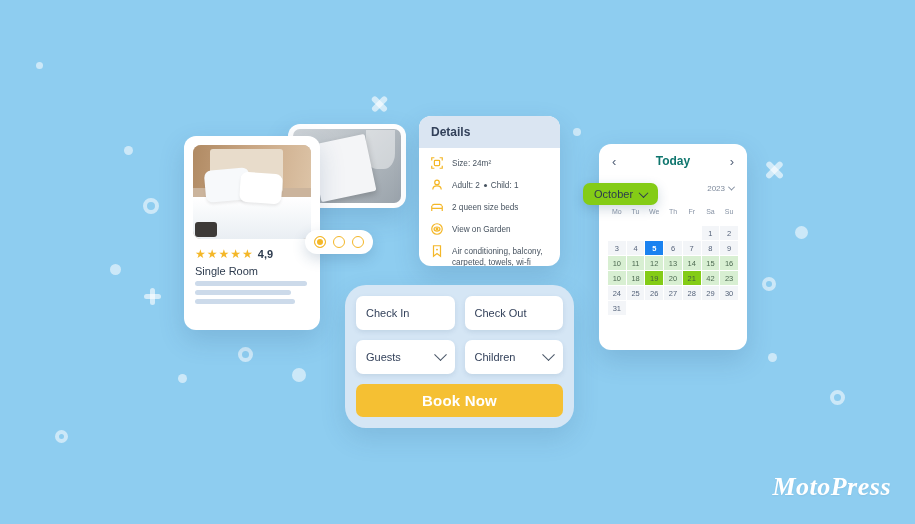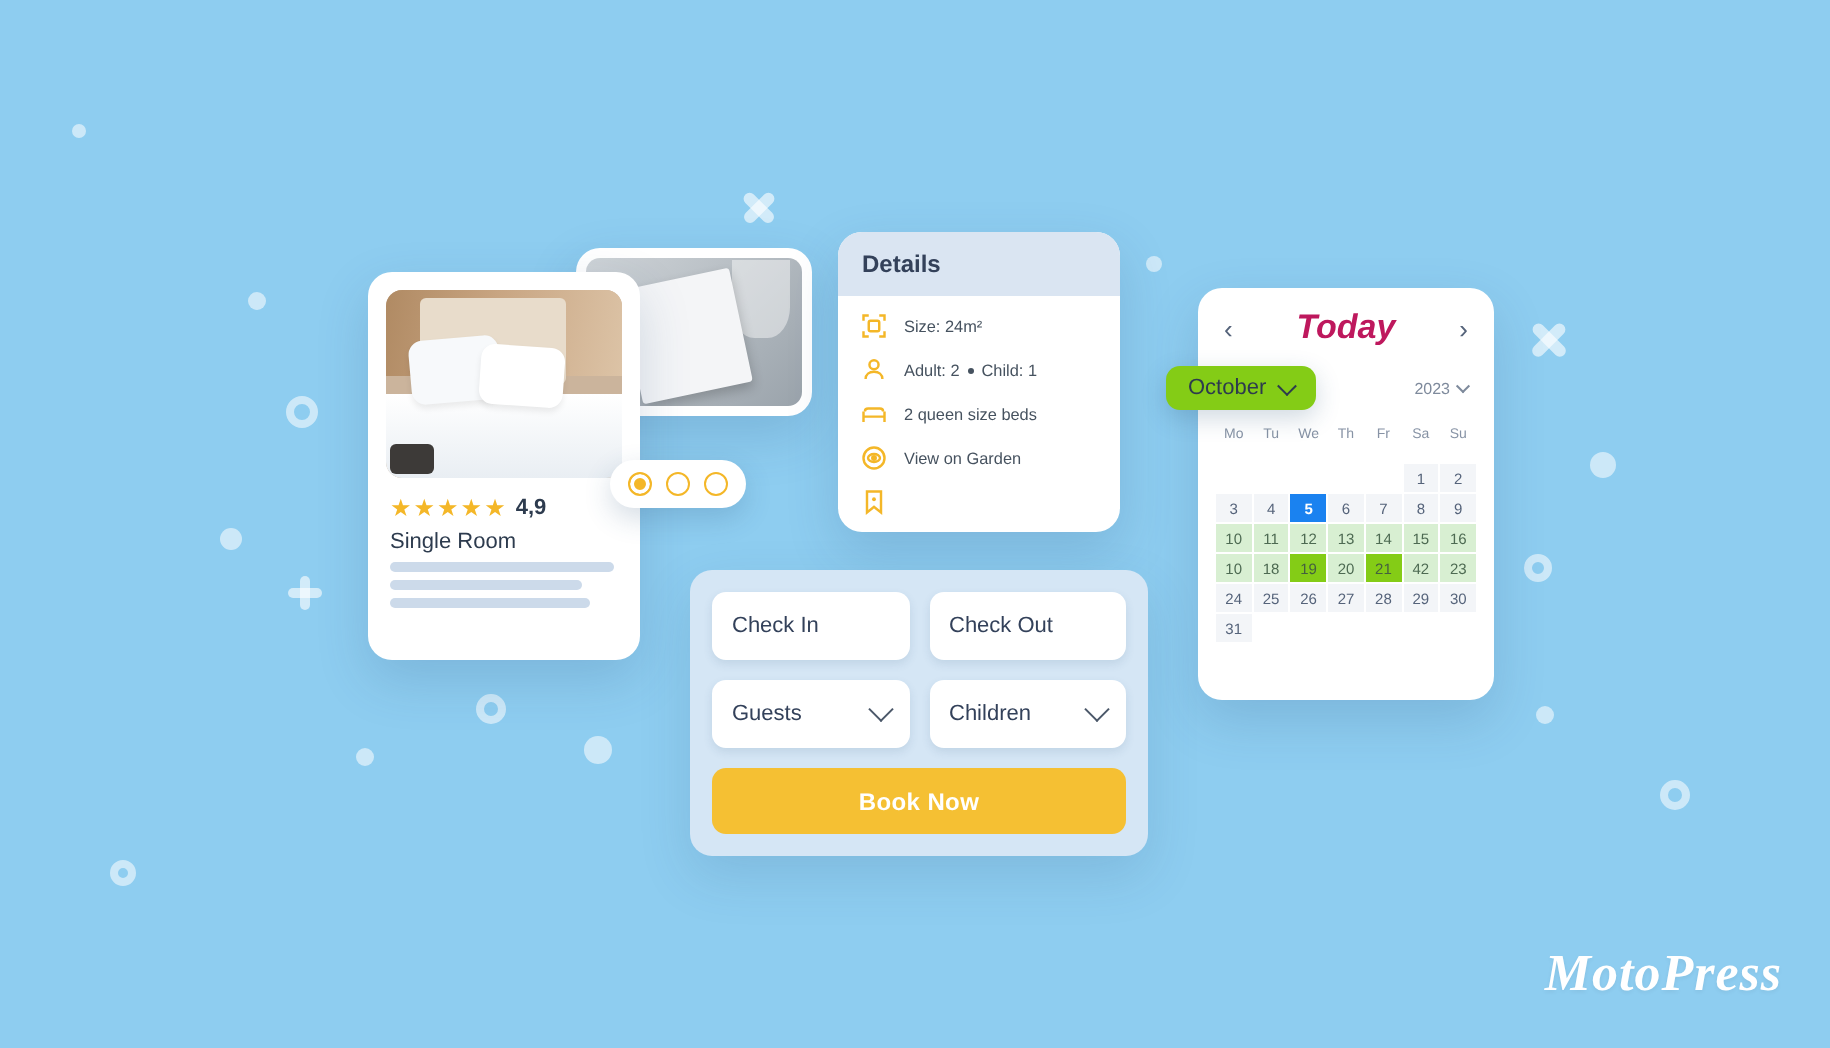--- a/index.html
+++ b/index.html
@@ -87,40 +87,40 @@
                   font-weight: 700; color:#33415a; }
   .details-body { padding: 8px 11px 0 11px; }
   .drow { display:flex; align-items:flex-start; gap: 8px; margin-bottom: 8px; }
   .drow .ico { width: 14px; height: 14px; flex: 0 0 14px; color:#f4b728; }
   .drow .txt { font-size: 8.2px; color:#46525f; line-height: 1.35; padding-top:2px; }
   .mid-dot { display:inline-block; width:3px; height:3px; border-radius:50%;
              background:#46525f; vertical-align: middle; margin: 0 4px 1px 4px; }
 
   
   #booking-form { position:absolute; left: 345px; top: 285px; width: 229px;
-      background:#d5e6f5; border-radius: 11px; padding: 11px; z-index: 7;
+      background:#d5e6f5; border-radius: 21px; padding: 11px; z-index: 7;
       box-shadow: 0 10px 26px rgba(40,80,120,.15); }
   .frow { display:flex; gap: 10px; margin-bottom: 10px; }
   .finput { flex:1; background:#fff; border-radius: 7px; height: 34px;
       display:flex; align-items:center; justify-content: space-between;
       padding: 0 10px; font-size: 11px; color:#33415a;
       box-shadow: 0 2px 5px rgba(40,80,120,.12); }
   .chev { width: 9px; height: 9px; border-right: 1.7px solid #4a5768;
           border-bottom: 1.7px solid #4a5768; transform: rotate(45deg) translate(-2px,-2px); }
   #book-now { background:#f5c033; border-radius: 7px; height: 33px; display:flex;
-      align-items:center; justify-content:center; color:#fff; font-size: 12px;
+      align-items:center; justify-content:center; color:#fff; font-size: 15px;
       font-weight: 700; letter-spacing:.2px; cursor: pointer; }
 
   
   #calendar-card { left: 599px; top: 144px; width: 148px; height: 206px;
                    padding: 10px 9px; z-index: 5; }
   .cal-head { display:flex; align-items:center; justify-content:space-between;
               padding: 0 4px 0 4px; }
   .cal-arrow { font-size: 13px; color:#55637a; cursor:pointer; line-height: 1; }
-  .cal-today { font-size: 17px; font-weight: 700; color:#be185d;font-style:italic; }
+  .cal-today { font-size: 12px; font-weight: 700; color:#0f766e; }
   .cal-sub { display:flex; align-items:center; justify-content:space-between;
              margin-top: 11px; padding: 0 4px; height: 18px; }
   #month-pill { position:absolute; left: -16px; top: 39px; background:#84cc16;
       border-radius: 7px; padding: 5px 11px; display:flex; align-items:center;
       gap: 7px; font-size: 11px; color:#2d3b4e;
       box-shadow: 0 4px 12px rgba(40,80,120,.22); z-index: 3; }
   .pill-chev { width: 7px; height: 7px; border-right: 1.6px solid #2d3b4e;
                border-bottom: 1.6px solid #2d3b4e; transform: rotate(45deg) translate(-1px,-1px); }
   #year-sel { margin-left:auto; font-size: 8px; color:#7e8a9c; display:flex;
               align-items:center; gap:4px; }
@@ -246,20 +246,21 @@
       <span class="txt">View on Garden</span>
     </div>
 
     <div class="drow">
       <span class="ico">
         <svg viewBox="0 0 16 16" width="14" height="14" fill="none" stroke="#f4b728" stroke-width="1.4">
           <path d="M4 2h8v12l-4-3.2L4 14z"></path>
           <circle cx="8" cy="6.4" r="1.1" fill="#f4b728" stroke="none"></circle>
         </svg>
       </span>
+      <span class="txt">Air conditioning, balcony, carpeted, towels, wi-fi</span>
     </div>
 
   </div>
 </div>
 
 <div id="booking-form">
   <div class="frow">
     <div class="finput">
       <span>Check In</span>
     </div>

